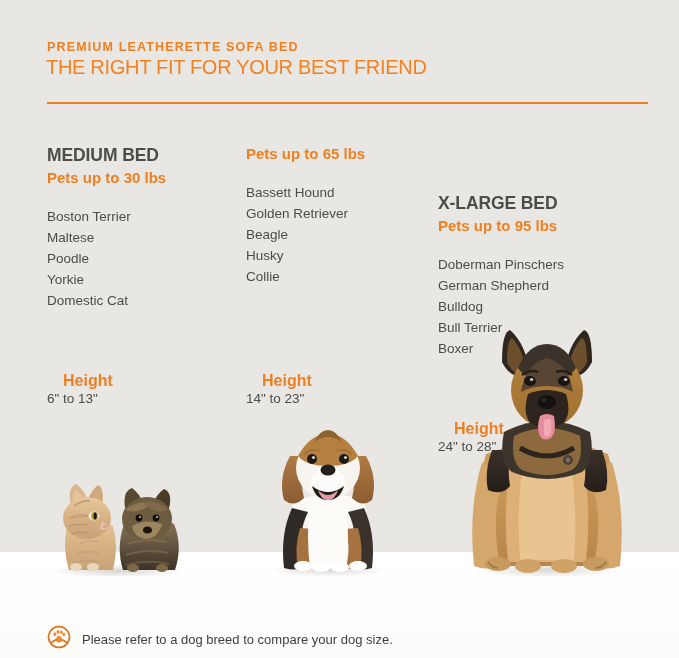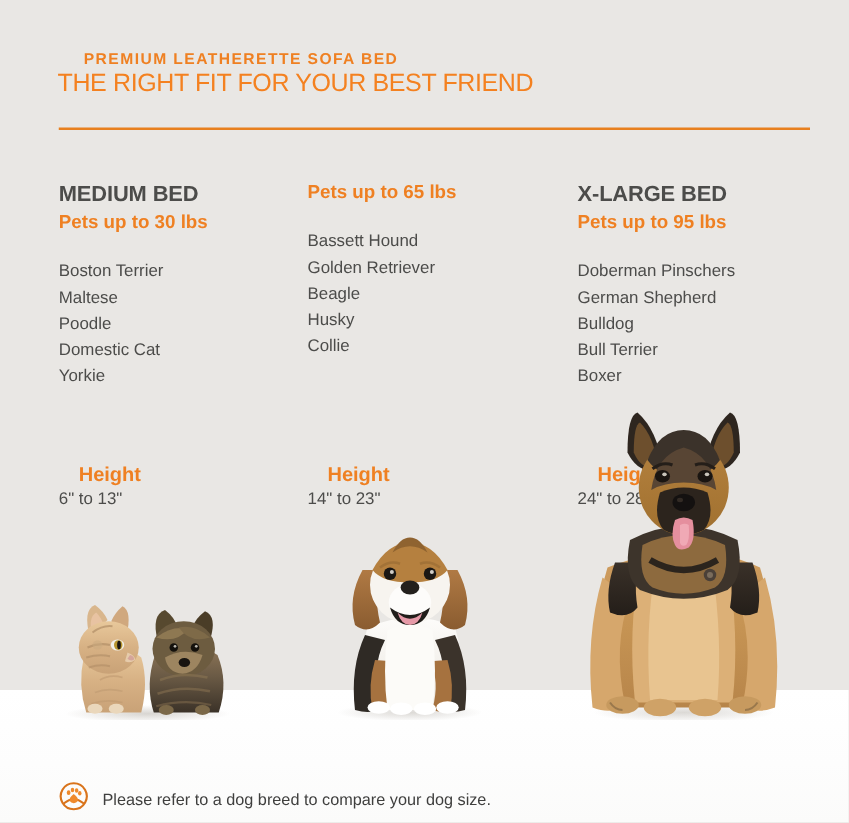--- a/index.html
+++ b/index.html
@@ -16,37 +16,36 @@
   .floor{
     position:absolute;left:0;right:0;top:552px;height:106px;
     background:linear-gradient(#ffffff 0%,#fdfdfd 55%,#fbfbfa 100%);
   }
 
   
   .eyebrow{
     position:absolute;left:47px;top:40px;
     font-size:12.5px;font-weight:bold;letter-spacing:1.15px;
     color:#ef8022;
-    margin-left:20px;
   }
   .headline{
     position:absolute;left:46px;top:56px;
     font-size:20px;font-weight:normal;letter-spacing:-0.3px;
     color:#f48120;white-space:nowrap;
   }
   .rule{
     position:absolute;left:47px;top:102px;width:601px;height:2px;
     background:#e8801f;
   }
 
   
   .col{position:absolute;top:146px;}
   .col1{left:47px;width:190px;}
   .col2{left:246px;width:190px;}
-  .col3{left:462px;width:205px;}
+  .col3{left:438px;width:205px;margin-top:48px;}
 
   .col-title{
     font-size:17.5px;font-weight:bold;color:#4c4c4a;
     letter-spacing:-0.1px;margin:0 0 6px 0;line-height:1.05;
   }
   .col-weight{
     font-size:15px;font-weight:bold;color:#ef8022;
     margin:0 0 20px 0;line-height:1.05;
   }
   .breeds{list-style:none;margin:0;padding:0;}
@@ -91,22 +90,22 @@
   <div class="headline">THE RIGHT FIT FOR YOUR BEST FRIEND</div>
   <div class="rule"></div>
 
   <div class="col col1">
     <div class="col-title">MEDIUM BED</div>
     <div class="col-weight">Pets up to 30 lbs</div>
     <ul class="breeds">
       <li>Boston Terrier</li>
       <li>Maltese</li>
       <li>Poodle</li>
+      <li>Yorkie</li>
       <li>Domestic Cat</li>
-      <li>Yorkie</li>
     </ul>
     <div class="h-block" style="top:226px">
       <div class="height-label">Height</div>
       <div class="height-value">6" to 13"</div>
     </div>
   </div>
 
   <div class="col col2">
     <div class="col-weight">Pets up to 65 lbs</div>
     <ul class="breeds">

